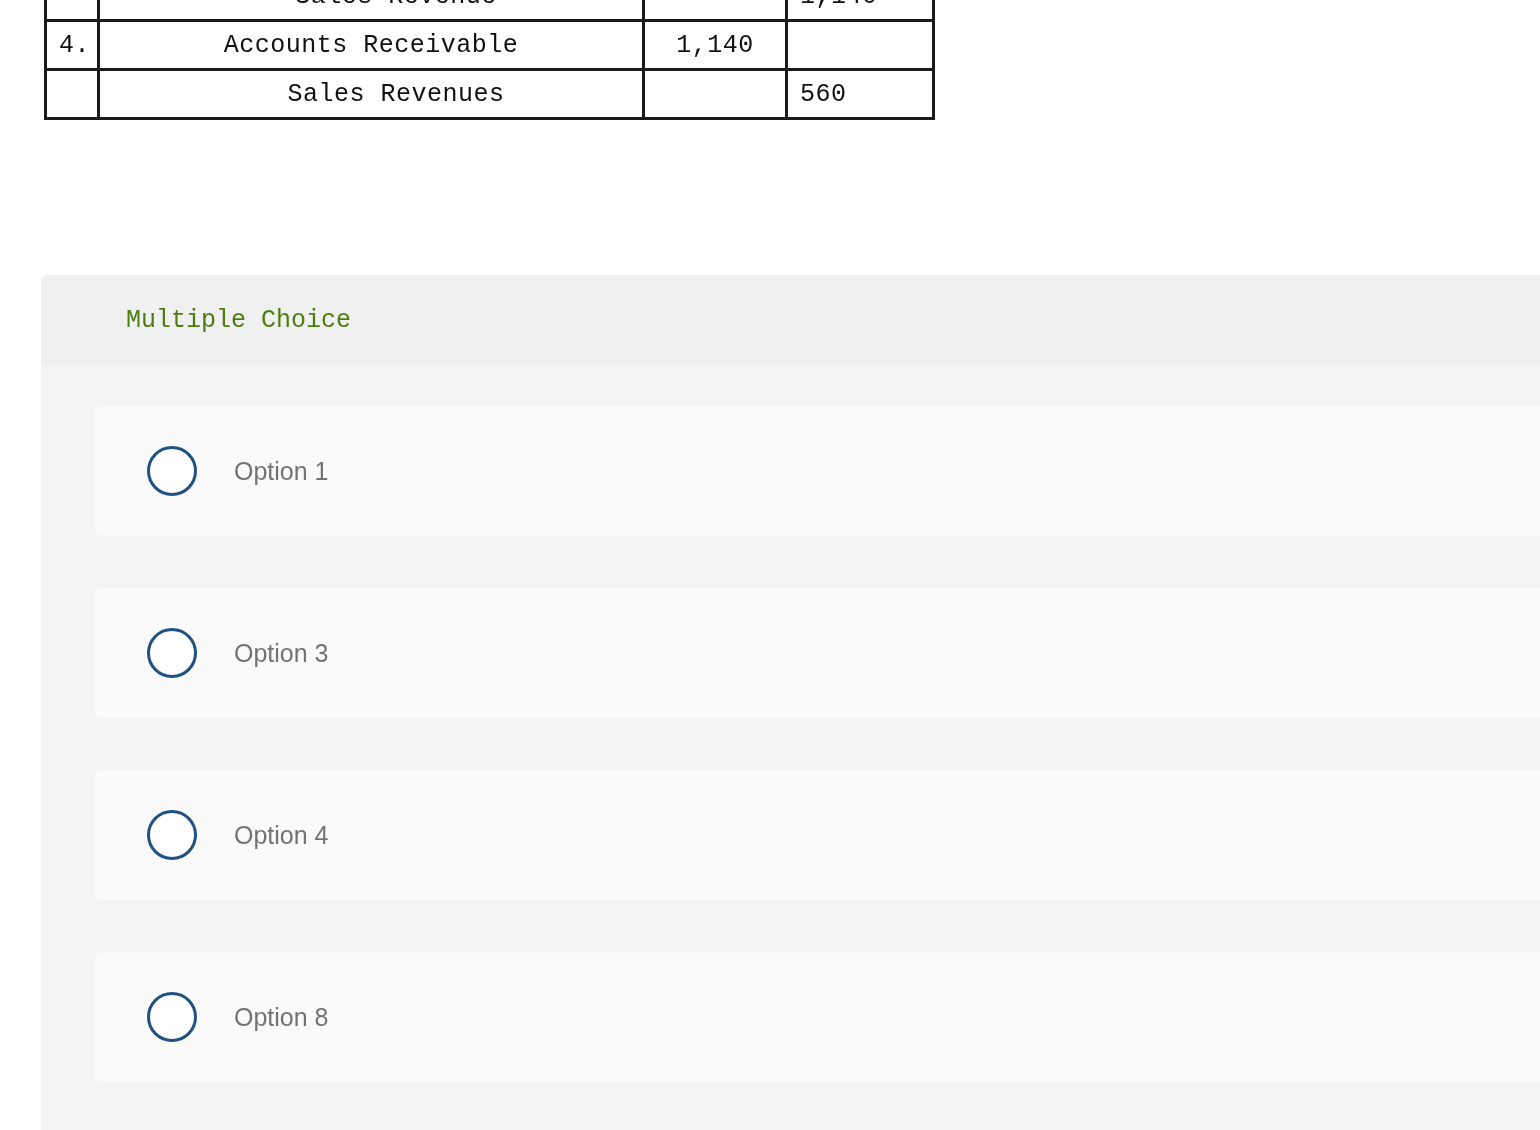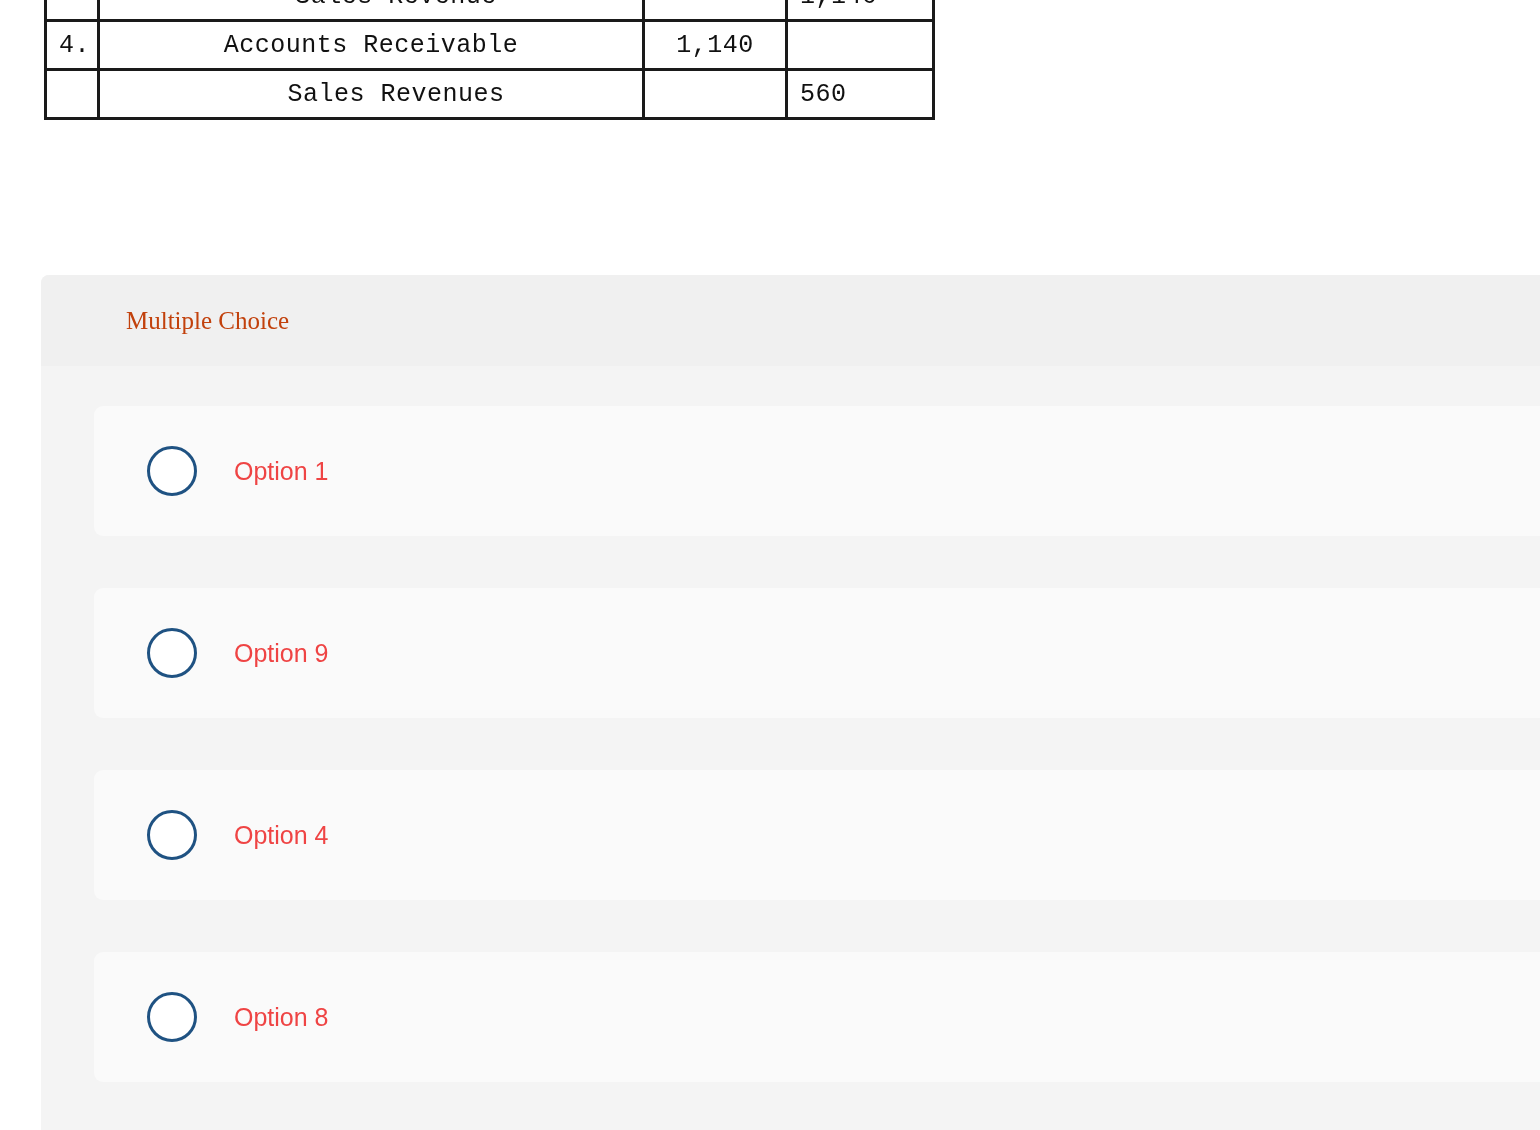--- a/index.html
+++ b/index.html
@@ -65,22 +65,22 @@
     height: 91px;
     background: #f0f0f0;
     border-radius: 8px 0 0 0;
     display: flex;
     align-items: center;
     padding-left: 85px;
     box-sizing: border-box;
   }
   .mc-header-title {
     font-size: 25px;
-    color: #c2410c;
-    font-family: Liberation Serif, serif;
+    color: #4d7c0f;
+    font-family: Liberation Mono, monospace;
   }
 
   .mc-options {
     padding-top: 40px;
   }
   .mc-option {
     position: relative;
     margin: 0 0 52px 53px;     
     width: 1460px;
     height: 130px;
@@ -96,21 +96,21 @@
     margin-left: 53px;
     border: 3px solid #1f5282;
     border-radius: 50%;
     background: #ffffff;
     box-sizing: border-box;
     flex: none;
   }
   .opt-label {
     margin-left: 37px;
     font-size: 25px;
-    color: #ef4444;
+    color: #737373;
     font-family: "Liberation Sans", sans-serif;
   }
 </style>
 </head>
 <body>
 
 <div class="journal-wrap">
   <table class="journal">
     <colgroup>
       <col class="c-num">
@@ -147,21 +147,21 @@
     <span class="mc-header-title">Multiple Choice</span>
   </div>
 
   <div class="mc-options">
       <div class="mc-option">
         <span class="radio"></span>
         <span class="opt-label">Option 1</span>
       </div>
       <div class="mc-option">
         <span class="radio"></span>
-        <span class="opt-label">Option 9</span>
+        <span class="opt-label">Option 3</span>
       </div>
       <div class="mc-option">
         <span class="radio"></span>
         <span class="opt-label">Option 4</span>
       </div>
       <div class="mc-option">
         <span class="radio"></span>
         <span class="opt-label">Option 8</span>
       </div>
     </div>

